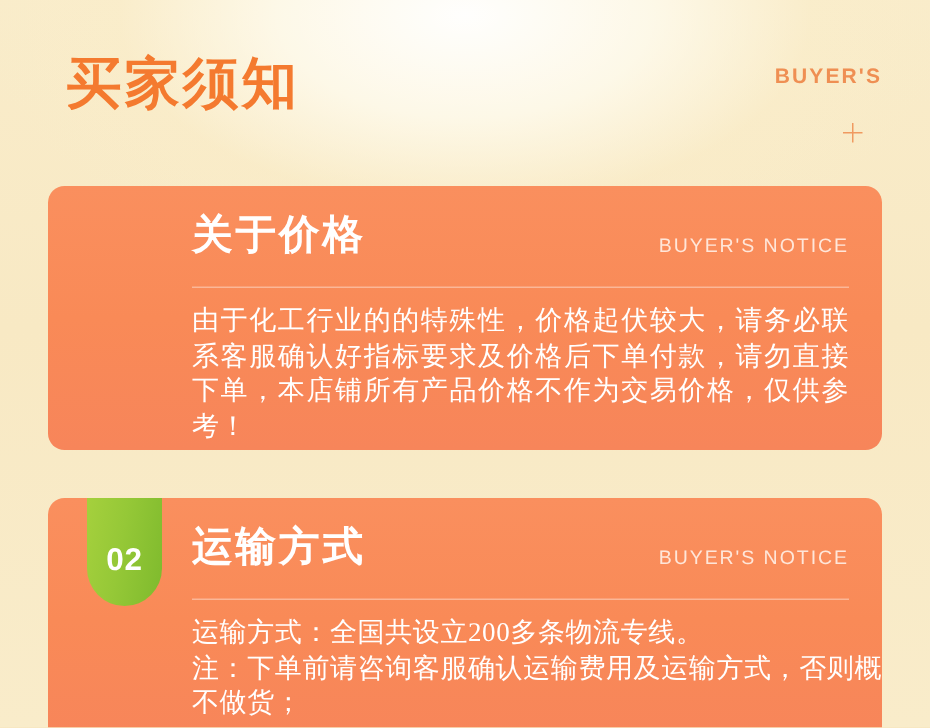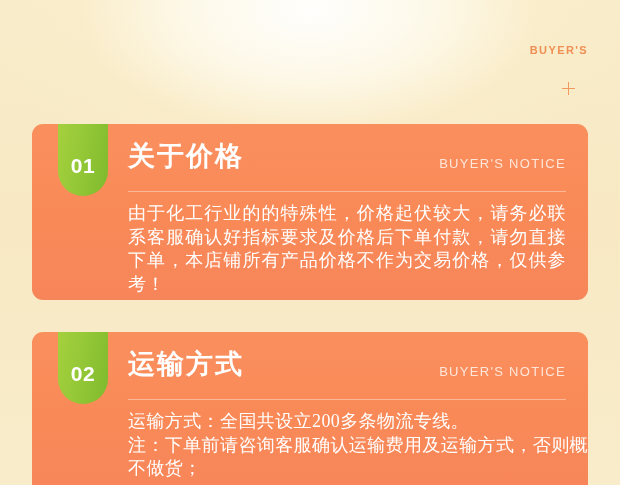--- a/index.html
+++ b/index.html
@@ -47,21 +47,21 @@
     line-height:1.1;
     white-space:nowrap;
   }
 
   .header-en {
     position:absolute;
     right:32px;
     top:44px;
     width:130px;
     text-align:right;
-    font-size:11px;
+    font-size:14px;
     font-weight:bold;
     letter-spacing:1.4px;
     line-height:13px;
     color:#ef8f53;
   }
 
   .header-plus {
     position:absolute;
     right:44px;
     top:82px;
@@ -169,33 +169,31 @@
 
   .card-body .line { display:block; white-space:nowrap; }
   .card-body p { margin:0; }
 </style>
 </head>
 <body>
 
 <div id="page">
 
   <div class="header">
+    <div class="header-title">买家须知</div>
 
     <div class="header-en">
       <div>BUYER'S</div>
     </div>
 
     <div class="header-plus"></div>
   </div>
 
   <div class="card" id="card-1">
 
-    <div class="badge">
-      <div class="badge-num">01</div>
-    </div>
 
     <div class="card-head">
       <div class="card-title">关于价格</div>
       <div class="card-en">BUYER'S NOTICE</div>
     </div>
 
     <div class="divider"></div>
 
     <div class="card-body">
       <p>由于化工行业的的特殊性，价格起伏较大，请务必联系客服确认好指标要求及价格后下单付款，请勿直接下单，本店铺所有产品价格不作为交易价格，仅供参考！</p>

